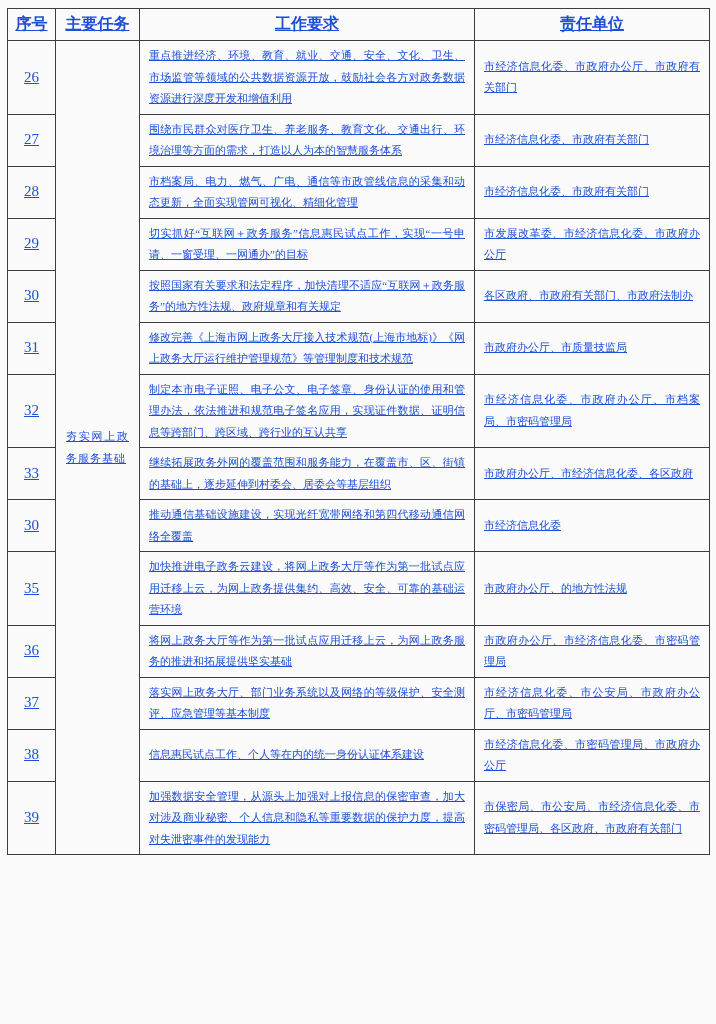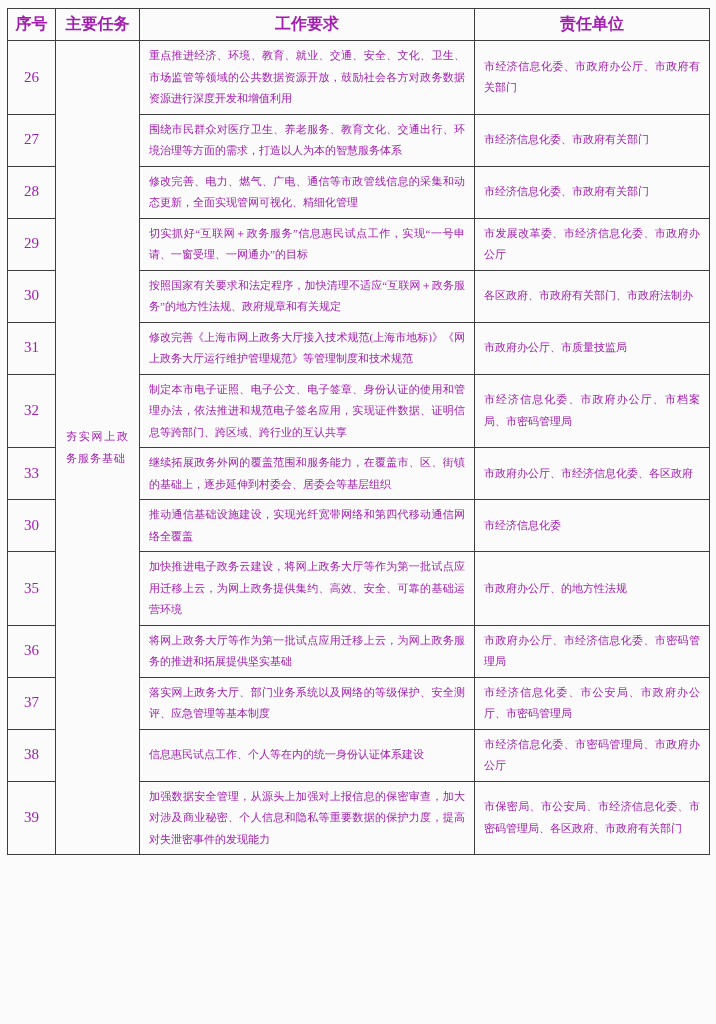--- a/index.html
+++ b/index.html
@@ -18,22 +18,23 @@
   }
   table.gov-table {
     border-collapse: collapse;
     width: 702px;
     table-layout: fixed;
     background: #fbfbfb;
   }
   .gov-table th,
   .gov-table td {
     border: 1.5px solid #3d3d3d;
-    color: #a21caf;
+    color: #1d4ed8;
     box-sizing: border-box;
+    text-decoration: underline;
   }
   .gov-table th {
     font-family: "Liberation Sans", sans-serif;
     font-weight: bold;
     font-size: 16px;
     height: 32px;
     padding: 2px 4px;
     text-align: center;
     vertical-align: middle;
   }
@@ -93,21 +94,21 @@
           <td class="req-cell">重点推进经济、环境、教育、就业、交通、安全、文化、卫生、市场监管等领域的公共数据资源开放，鼓励社会各方对政务数据资源进行深度开发和增值利用</td>
     <td class="unit-cell">市经济信息化委、市政府办公厅、市政府有关部门</td>
   </tr>
         <tr>
     <td class="num-cell">27</td>
     <td class="req-cell">围绕市民群众对医疗卫生、养老服务、教育文化、交通出行、环境治理等方面的需求，打造以人为本的智慧服务体系</td>
     <td class="unit-cell">市经济信息化委、市政府有关部门</td>
   </tr>
         <tr>
     <td class="num-cell">28</td>
-    <td class="req-cell">修改完善、电力、燃气、广电、通信等市政管线信息的采集和动态更新，全面实现管网可视化、精细化管理</td>
+    <td class="req-cell">市档案局、电力、燃气、广电、通信等市政管线信息的采集和动态更新，全面实现管网可视化、精细化管理</td>
     <td class="unit-cell">市经济信息化委、市政府有关部门</td>
   </tr>
         <tr>
     <td class="num-cell">29</td>
     <td class="req-cell">切实抓好“互联网＋政务服务”信息惠民试点工作，实现“一号申请、一窗受理、一网通办”的目标</td>
     <td class="unit-cell">市发展改革委、市经济信息化委、市政府办公厅</td>
   </tr>
         <tr>
     <td class="num-cell">30</td>
     <td class="req-cell">按照国家有关要求和法定程序，加快清理不适应“互联网＋政务服务”的地方性法规、政府规章和有关规定</td>

